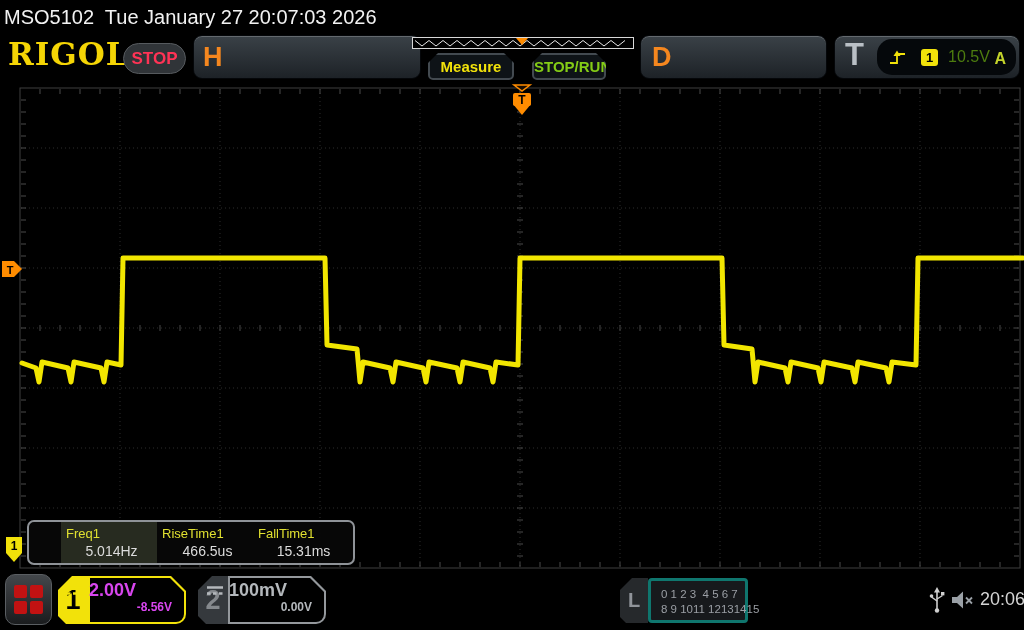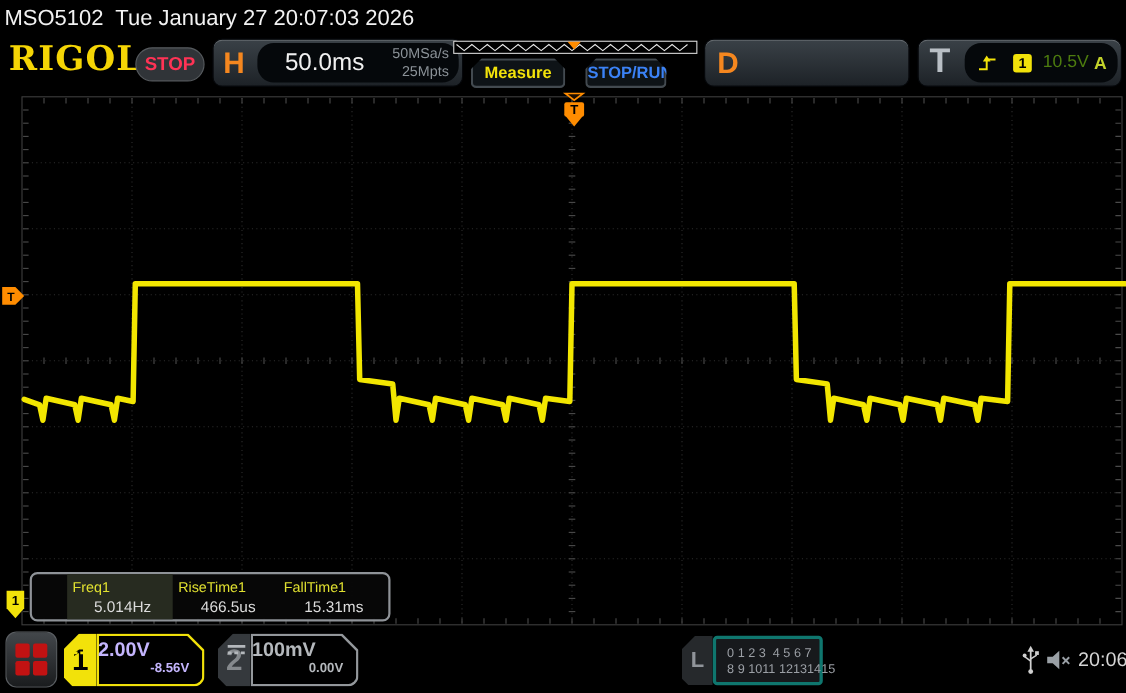--- a/index.html
+++ b/index.html
@@ -34,21 +34,21 @@
            color:#8b9298; line-height:16px; }
   #wavebar { left:412px; top:37px; width:222px; height:12px; background:#000;
              border:1px solid #d8d8d8; }
   #wavebar-tri { left:516px; top:38px; width:0; height:0;
     border-left:6px solid transparent; border-right:6px solid transparent;
     border-top:7px solid #ff8c00; }
   .hbtn { top:53px; height:27px; background:#0e1317; border:2px solid #434a50;
     border-radius:5px; text-align:center; line-height:23px; font-weight:bold; font-size:15px;
     clip-path:polygon(10px 0, calc(100% - 10px) 0, 100% 10px, 100% 100%, 0 100%, 0 10px); }
   #measure-btn { left:428px; width:86px; color:#f2e20a;text-align:center; }
-  #stoprun-btn { left:532px; width:74px; color:#3b82f6; }
+  #stoprun-btn { left:532px; width:74px; color:#84cc16; }
   #d-panel { left:640px; width:187px; }
   #d-letter { left:11px; top:6px; font-size:27px; }
   #d-pill { left:40px; }
   #delay { position:absolute; left:20px; top:5px; font-size:22px; color:#f0f0f0; }
   #t-panel { left:834px; width:186px; }
   #t-letter { left:10px; top:1px; font-size:31px; color:#b9bfc5; }
   #t-pill { left:42px; display:flex; align-items:center; }
   #trig-src { width:17px; height:17px; background:#f2e20a; border-radius:3px;
     color:#000; font-weight:bold; font-size:13px; text-align:center; line-height:17px;
     margin-left:14px; }
@@ -82,21 +82,21 @@
   .chpanel-inner { position:absolute; inset:2px; background:#000;
     clip-path:polygon(0 0, calc(100% - 14px) 0, 100% 14px, 100% 100%, 0 100%);
     border-radius:0 0 8px 0; }
   .chline1 { position:absolute; left:8px; top:4px; display:flex; align-items:center;
     font-weight:bold; font-size:18px; }
   .chline1 svg { margin-right:5px; }
   .chline2 { position:absolute; right:14px; top:24px; font-weight:bold; font-size:12px; }
   #ch1 { left:58px; }
   #ch1 .chtab { background:#f2e20a; color:#000; }
   #ch1 .chpanel { background:#f2e20a; }
-  #ch1 .chline1, #ch1 .chline2 { color:#c4b5fd; }
+  #ch1 .chline1, #ch1 .chline2 { color:#d946ef; }
   #ch2 { left:198px; }
   #ch2 .chtab { background:#35393d; color:#85898d; }
   #ch2 .chpanel { background:#94989c; }
   #ch2 .chline1, #ch2 .chline2 { color:#b4b8bc; }
 
   #l-panel { left:620px; top:578px; width:128px; height:45px; }
   #l-tab { position:absolute; left:0; top:0; width:28px; height:45px; background:#26292c;
     clip-path:polygon(0 12px, 12px 0, 100% 0, 100% 100%, 6px 100%, 0 calc(100% - 6px));
     color:#90949a; font-weight:bold; font-size:20px; text-align:center; line-height:45px; }
   #l-content { position:absolute; left:28px; right:0; top:0; bottom:0;
@@ -112,27 +112,20 @@
 
 <div id="screen">
 
   <div id="statusbar" class="abs"><span>MSO5102</span>  <span>Tue January 27 20:07:03 2026</span></div>
 
   <div id="logo" class="abs">RIGOL</div>
   <div id="stop-badge" class="abs">STOP</div>
 
   <div id="h-panel" class="abs hpanel">
     <div id="h-letter" class="pletter orange">H</div>
-    <div id="h-pill" class="pill">
-      <span id="timebase">50.0ms</span>
-      <div id="rates">
-        <div>50MSa/s</div>
-        <div>25Mpts</div>
-      </div>
-    </div>
   </div>
 
   <div id="wavebar" class="abs">
     <svg id="wavebar-svg" width="220" height="10">
         <polyline points="2,2.5 9,8 16,2.5 23,8 30,2.5 37,8 44,2.5 51,8 58,2.5 65,8 72,2.5 79,8 86,2.5 93,8 100,2.5 107,8 114,2.5 121,8 128,2.5 135,8 142,2.5 149,8 156,2.5 163,8 170,2.5 177,8 184,2.5 191,8 198,2.5 205,8 212,2.5" fill="none" stroke="#e8e8e8" stroke-width="1"></polyline>
       </svg>
   </div>
   <div id="wavebar-tri" class="abs"></div>
 
   <div id="measure-btn" class="abs hbtn">Measure</div>

